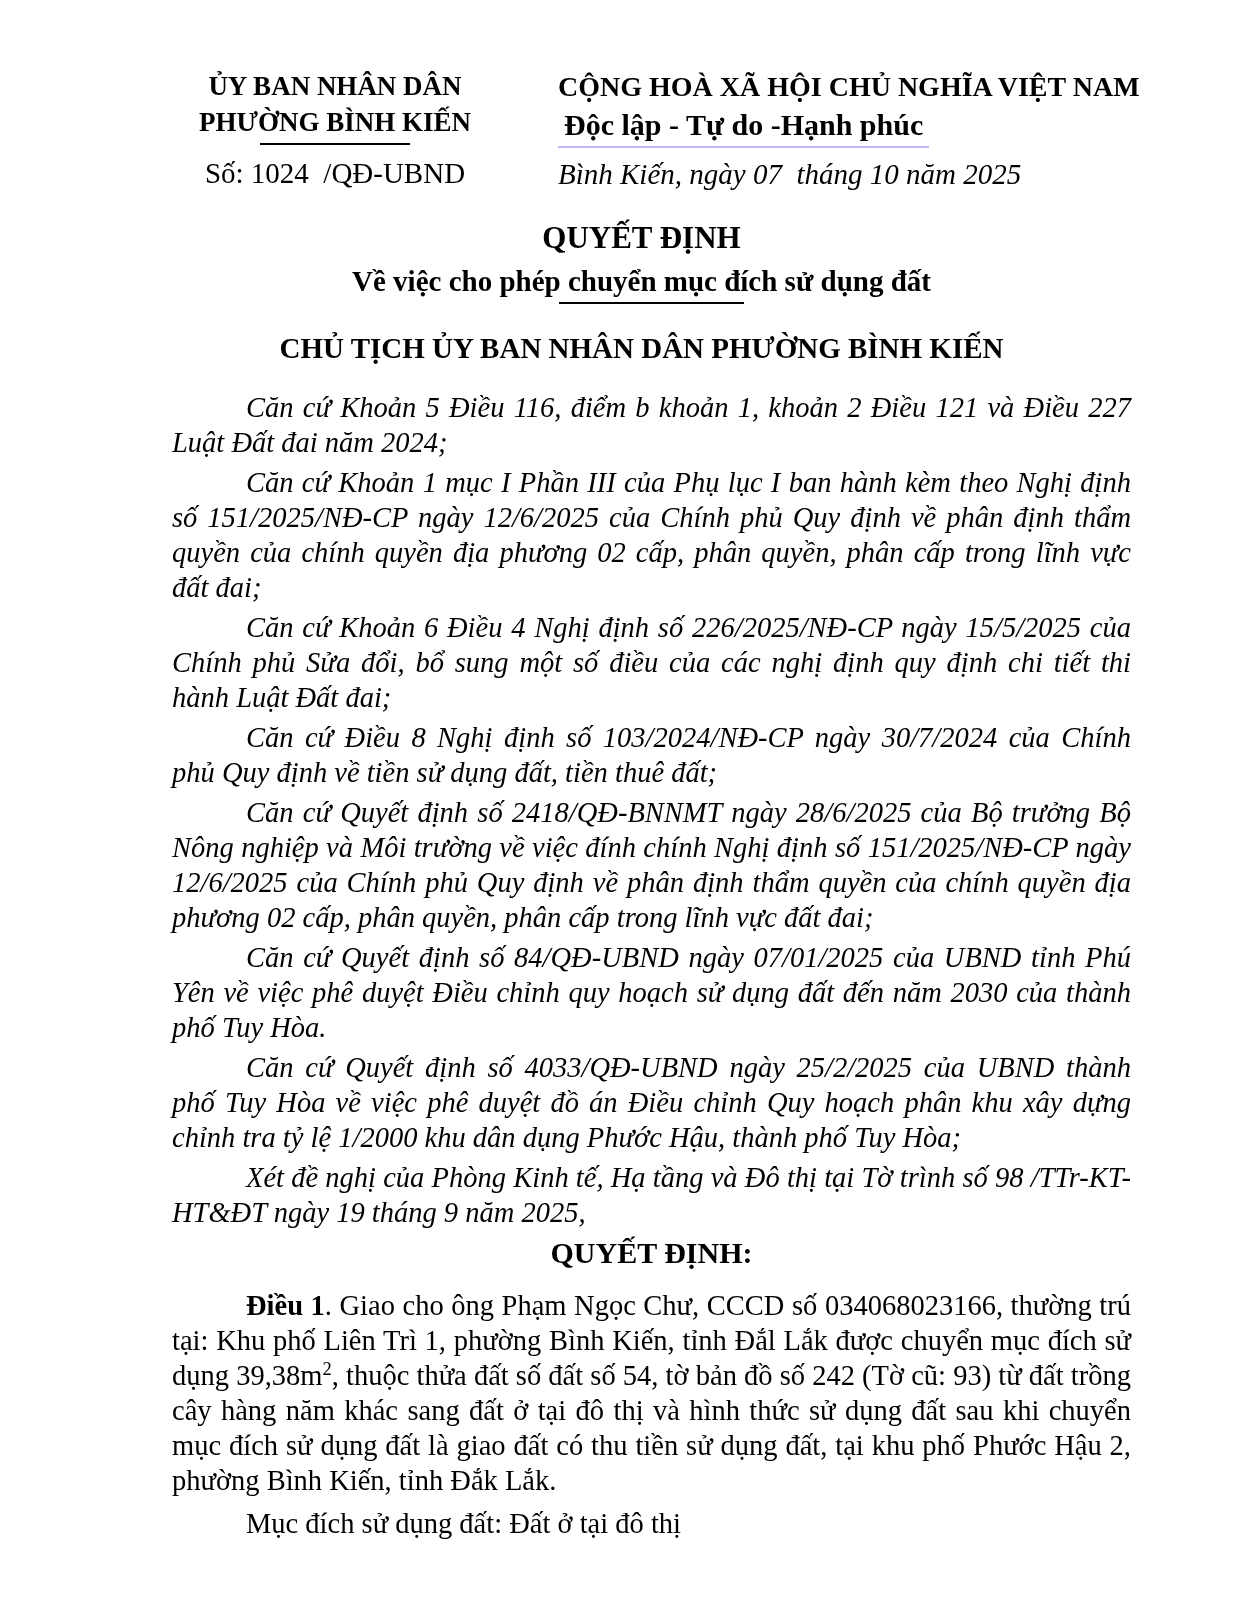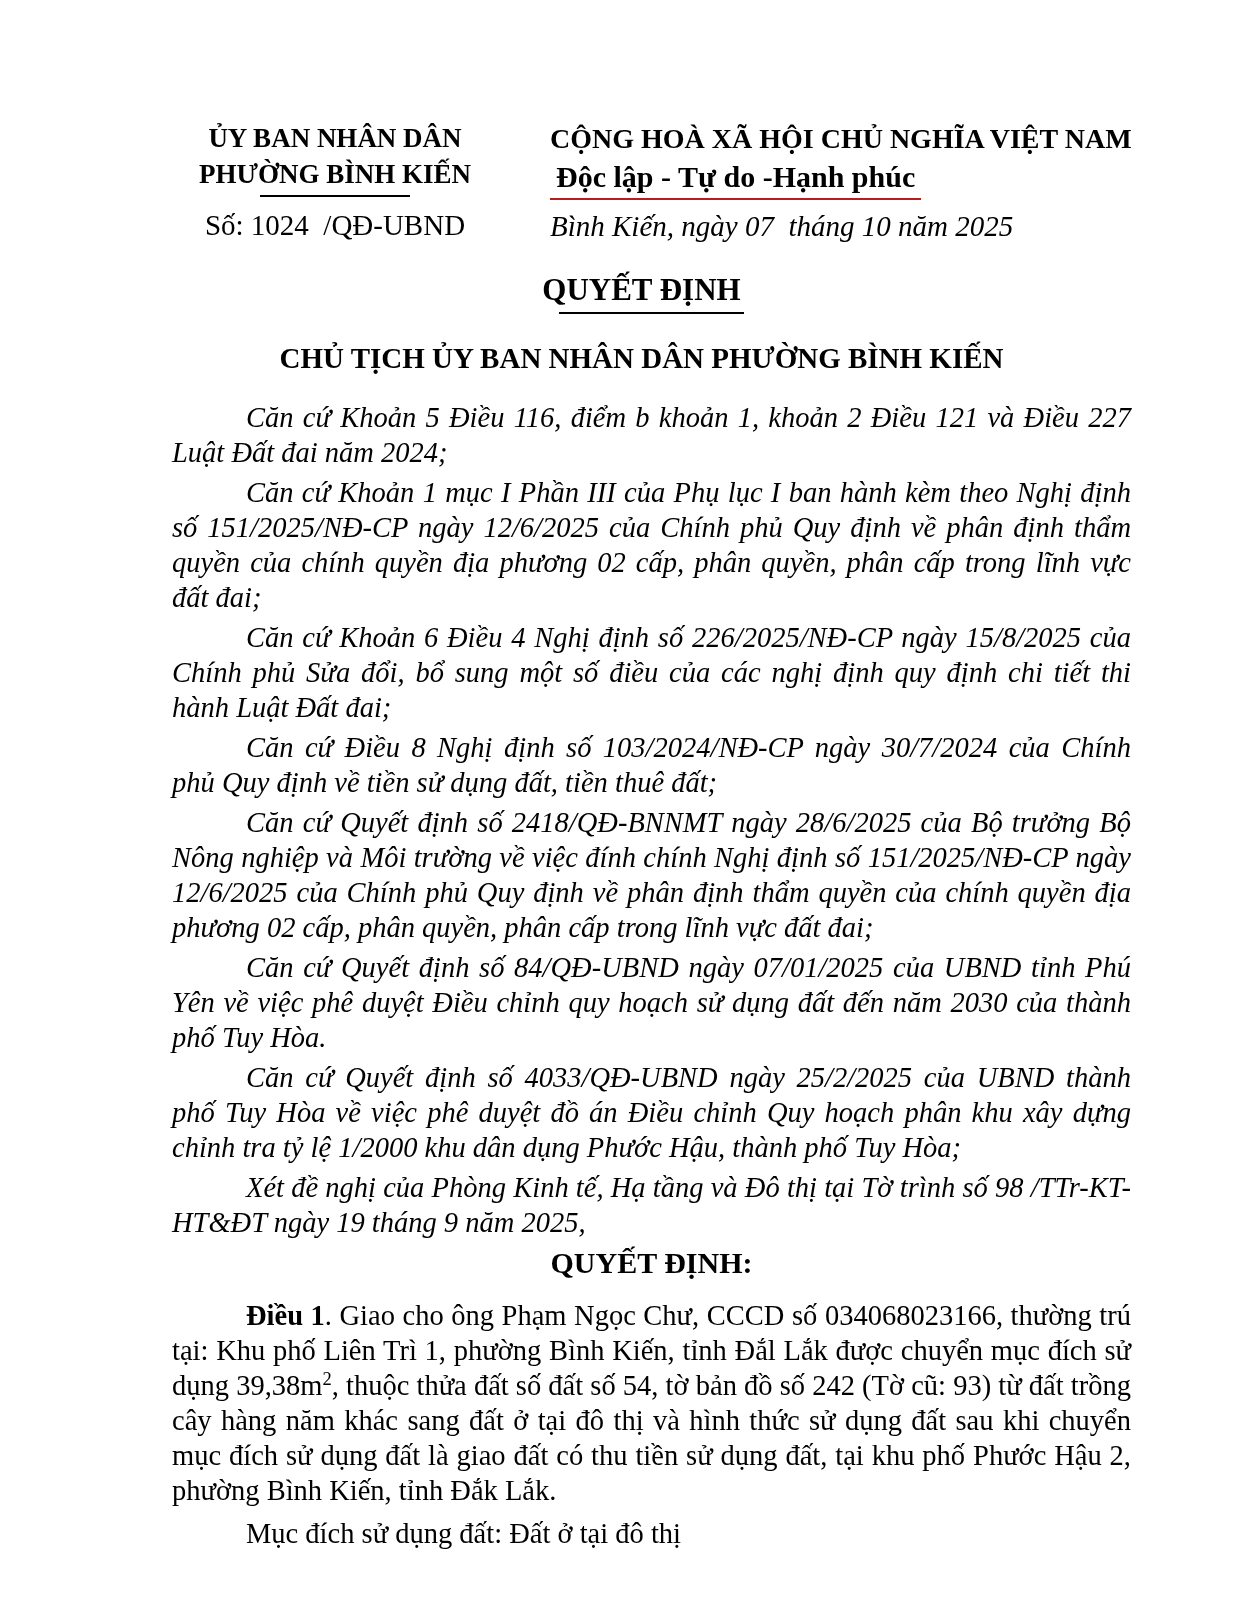--- a/index.html
+++ b/index.html
@@ -7,21 +7,21 @@
     position: relative;
     width: 1243px;
     height: 1603px;
     margin: 0 auto;
     background: #ffffff;
     color: #000000;
     font-family: "Liberation Serif", "DejaVu Serif", serif;
     overflow: hidden;
   }
   
-  .header { display: flex; padding-top: 120px; }
+  .header { display: flex; padding-top: 68px; gap: 8px; }
   .header-left {
     width: 380px;
     margin-left: 145px;
     text-align: center;
     flex-shrink: 0;
   }
   .org-line1 { font-weight: bold; font-size: 27px; line-height: 36px; }
   .org-line2 { font-weight: bold; font-size: 27px; line-height: 36px; }
   .org-underline {
     width: 150px; height: 0;
@@ -32,21 +32,21 @@
   .header-right {
     width: 610px;
     margin-left: 25px;
     text-align: left;
     flex-shrink: 0;
   }
   .nat-line1 { font-weight: bold; font-size: 28px; line-height: 38px; }
   .nat-line2 {
     font-weight: bold; font-size: 30px; line-height: 38px;
     display: inline-block;
-    border-bottom: 2px solid #b91c1c;
+    border-bottom: 2px solid #c4b5fd;
     padding: 0 6px 2px;
   }
   .place-date { font-style: italic; font-size: 29px; margin-top: 10px; }
 
   
   .title-block { text-align: center; margin-top: 28px; padding-left: 40px; }
   .title-main { font-weight: bold; font-size: 31px; line-height: 38px; }
   .title-subject { font-weight: bold; font-size: 29px; line-height: 36px; margin-top: 6px; }
   .subject-underline {
     width: 185px; height: 0;
@@ -99,29 +99,30 @@
       <div class="nat-line1">CỘNG HOÀ XÃ HỘI CHỦ NGHĨA VIỆT NAM</div>
       <div>
         <span class="nat-line2">Độc lập - Tự do -Hạnh phúc</span>
       </div>
       <div class="place-date">Bình Kiến, ngày 07&nbsp; tháng 10 năm 2025</div>
     </div>
   </div>
 
   <div class="title-block">
     <div class="title-main">QUYẾT ĐỊNH</div>
+    <div class="title-subject">Về việc cho phép chuyển mục đích sử dụng đất</div>
     <div class="subject-underline"></div>
     <div class="authority">CHỦ TỊCH ỦY BAN NHÂN DÂN PHƯỜNG BÌNH KIẾN</div>
   </div>
 
   <div class="doc-body">
     <div class="preamble">
       <p>Căn cứ Khoản 5 Điều 116, điểm b khoản 1, khoản 2 Điều 121 và Điều 227 Luật Đất đai năm 2024;</p>
       <p>Căn cứ Khoản 1 mục I Phần III của Phụ lục I ban hành kèm theo Nghị định số 151/2025/NĐ-CP ngày 12/6/2025 của Chính phủ Quy định về phân định thẩm quyền của chính quyền địa phương 02 cấp, phân quyền, phân cấp trong lĩnh vực đất đai;</p>
-      <p>Căn cứ Khoản 6 Điều 4 Nghị định số 226/2025/NĐ-CP ngày 15/8/2025 của Chính phủ Sửa đổi, bổ sung một số điều của các nghị định quy định chi tiết thi hành Luật Đất đai;</p>
+      <p>Căn cứ Khoản 6 Điều 4 Nghị định số 226/2025/NĐ-CP ngày 15/5/2025 của Chính phủ Sửa đổi, bổ sung một số điều của các nghị định quy định chi tiết thi hành Luật Đất đai;</p>
       <p>Căn cứ Điều 8 Nghị định số 103/2024/NĐ-CP ngày 30/7/2024 của Chính phủ Quy định về tiền sử dụng đất, tiền thuê đất;</p>
       <p>Căn cứ Quyết định số 2418/QĐ-BNNMT ngày 28/6/2025 của Bộ trưởng Bộ Nông nghiệp và Môi trường về việc đính chính Nghị định số 151/2025/NĐ-CP ngày 12/6/2025 của Chính phủ Quy định về phân định thẩm quyền của chính quyền địa phương 02 cấp, phân quyền, phân cấp trong lĩnh vực đất đai;</p>
       <p>Căn cứ Quyết định số 84/QĐ-UBND ngày 07/01/2025 của UBND tỉnh Phú Yên về việc phê duyệt Điều chỉnh quy hoạch sử dụng đất đến năm 2030 của thành phố Tuy Hòa.</p>
       <p>Căn cứ Quyết định số 4033/QĐ-UBND ngày 25/2/2025 của UBND thành phố Tuy Hòa về việc phê duyệt đồ án Điều chỉnh Quy hoạch phân khu xây dựng chỉnh tra tỷ lệ 1/2000 khu dân dụng Phước Hậu, thành phố Tuy Hòa;</p>
       <p>Xét đề nghị của Phòng Kinh tế, Hạ tầng và Đô thị tại Tờ trình số 98 /TTr-KT-HT&amp;ĐT ngày 19 tháng 9 năm 2025,</p>
     </div>
 
     <div class="decision-heading">QUYẾT ĐỊNH:</div>
 
     <p class="article-p"><span class="article-label">Điều 1</span><span>. Giao cho ông Phạm Ngọc Chư, CCCD số 034068023166, thường trú tại: Khu phố Liên Trì 1, phường Bình Kiến, tỉnh Đắl Lắk được chuyển mục đích sử dụng 39,38m</span><sup>2</sup><span>, thuộc thửa đất số đất số 54, tờ bản đồ số 242 (Tờ cũ: 93) từ đất trồng cây hàng năm khác sang đất ở tại đô thị và hình thức sử dụng đất sau khi chuyển mục đích sử dụng đất là giao đất có thu tiền sử dụng đất, tại khu phố Phước Hậu 2, phường Bình Kiến, tỉnh Đắk Lắk.</span></p>

